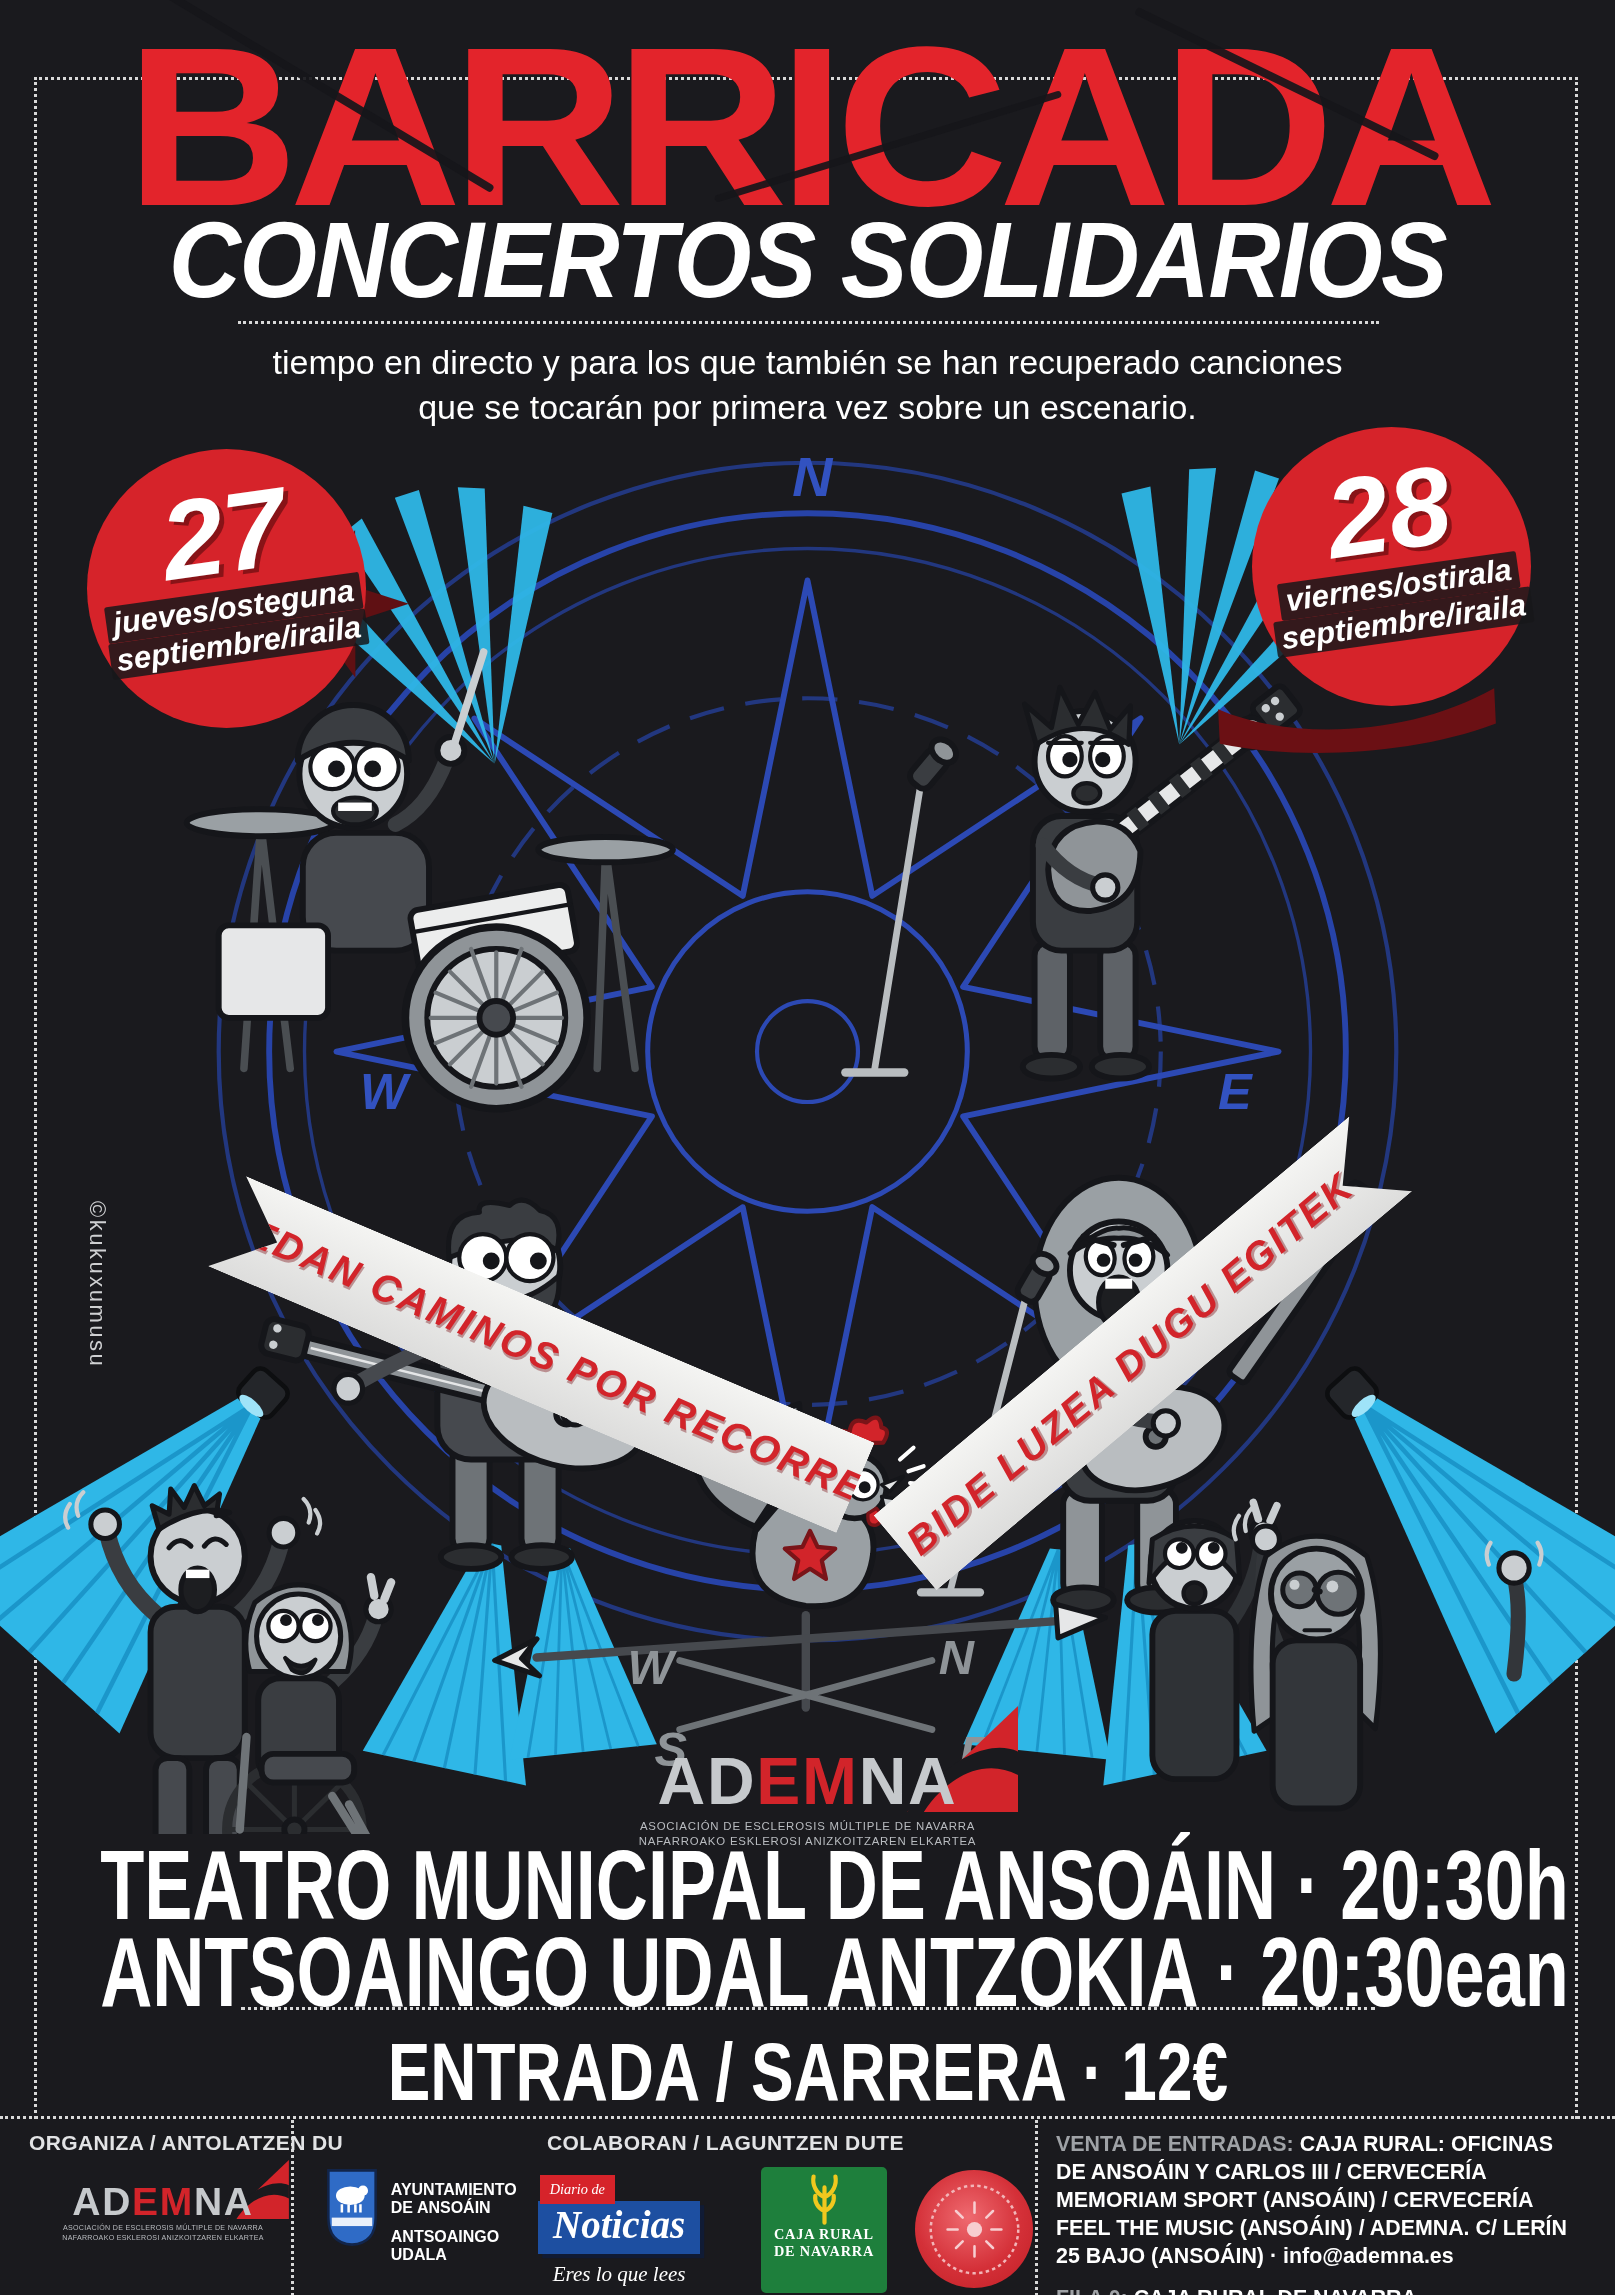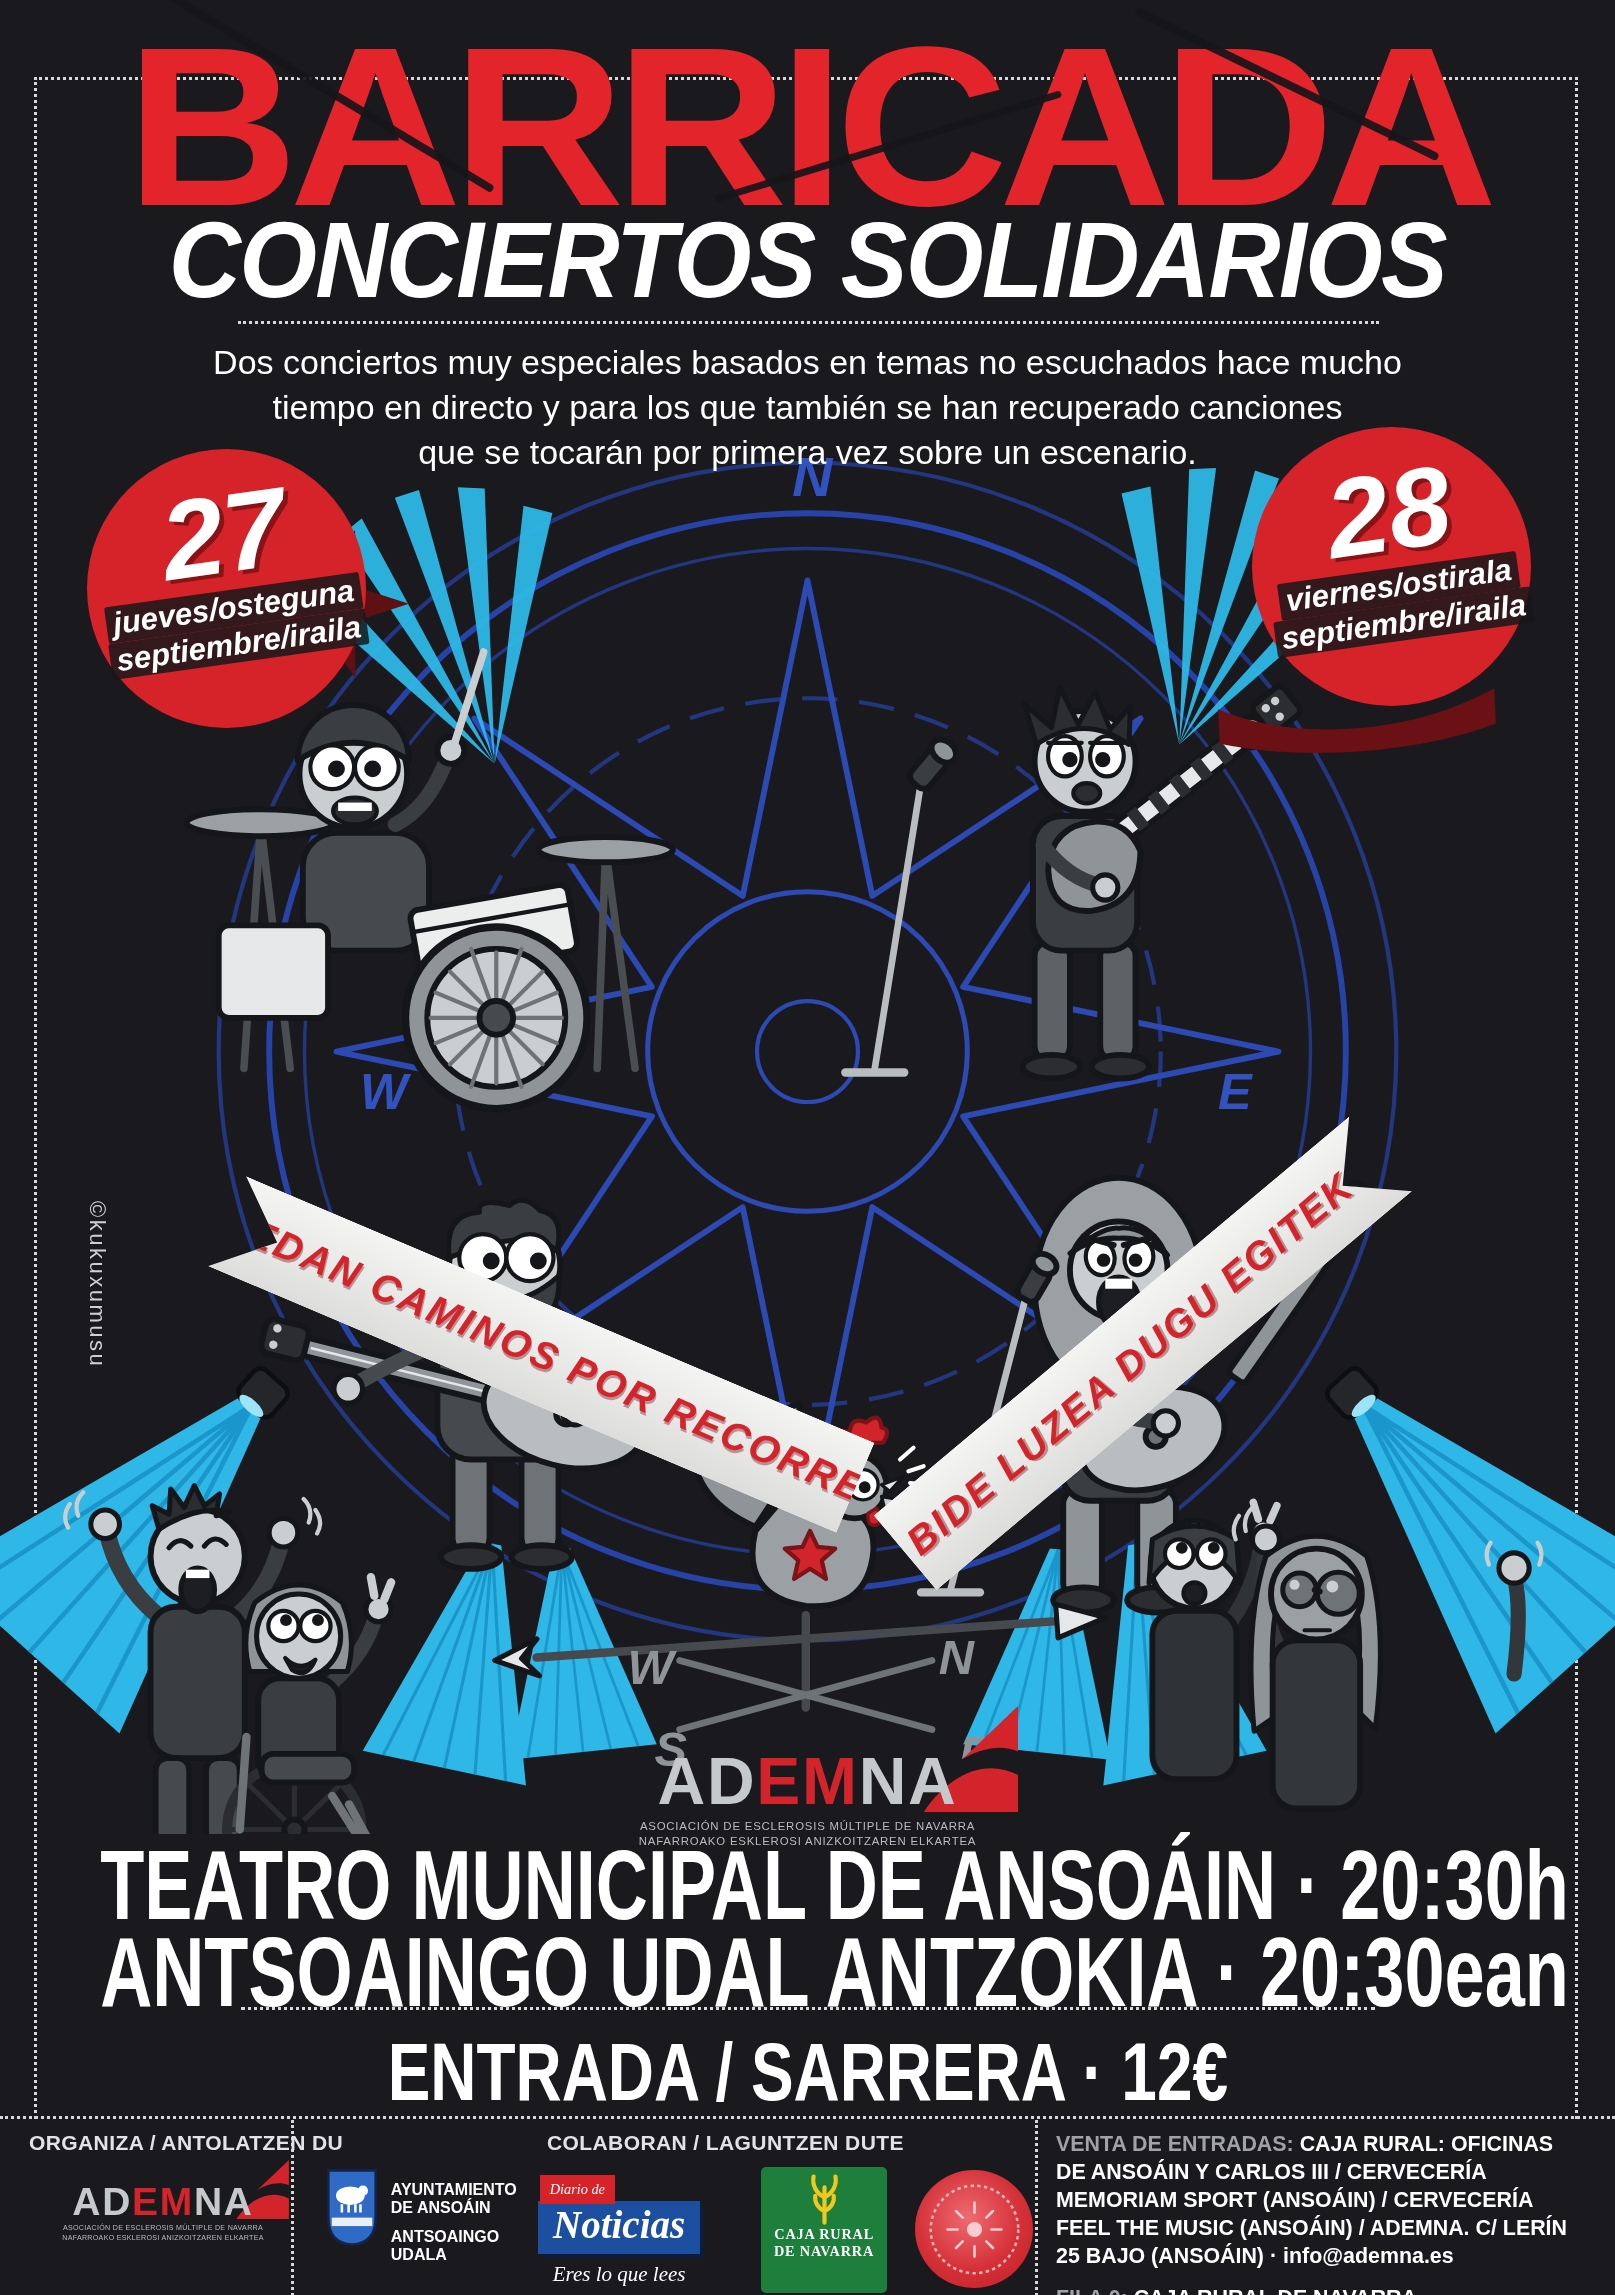--- a/index.html
+++ b/index.html
@@ -90,21 +90,21 @@
   .ayto-text .gap{height:10px;}
   .noticias{left:538px;top:2175px;z-index:6;font-family:"Liberation Serif",serif;}
   .noticias .tab{display:inline-block;background:#d6232a;color:#fff;font-style:italic;font-size:14.3px;
                  padding:6px 10px;margin-left:1.7px;}
   .noticias .box{background:#1d4fa1;color:#fff;font-weight:bold;font-style:italic;font-size:39px;
                  padding:1.7px 15px 6.7px;margin-top:-3.4px;box-shadow:4.2px 4.2px 0 rgba(10,28,66,.65);}
   .noticias .tag{font-style:italic;font-size:21px;color:#fff;text-align:center;margin-top:8.4px;}
   .cajarural{left:761px;top:2167px;width:126px;height:126px;background:#1e7f3c;border-radius:5px;z-index:6;
              display:flex;flex-direction:column;align-items:center;justify-content:flex-start;padding-top:6.7px;box-sizing:border-box;}
   .cajarural .crtext{font-family:"Liberation Serif",serif;font-weight:bold;font-size:14.3px;color:#fff;
-                     text-align:right;line-height:17px;letter-spacing:0.8px;}
+                     text-align:left;line-height:17px;letter-spacing:0.8px;}
   .seal{left:915px;top:2170px;width:118px;height:118px;border-radius:50%;z-index:6;
         background:radial-gradient(circle at 45% 40%,#ef6a70 0%,#d43038 55%,#c01d24 100%);
         display:flex;align-items:center;justify-content:center;}
   .venta{left:1056px;top:2130px;width:516px;z-index:6;font-weight:bold;font-size:21.4px;line-height:28px;}
   .venta .gl{color:#9fa2a6;}
   .venta p{margin:0;}
   .venta .fila{margin-top:13.5px;}
 </style>
 </head>
 <body>
@@ -118,21 +118,20 @@
   </div>
   <div class="abs scratch s1"></div>
   <div class="abs scratch s2"></div>
   <div class="abs scratch s3"></div>
   <div class="abs center-line subtitle">
     <span>CONCIERTOS SOLIDARIOS</span>
   </div>
   <div class="abs dots dots-subtitle"></div>
 
   <div class="abs center-line intro">
-    <div>Dos conciertos muy especiales basados en temas no escuchados hace mucho</div>
     <div>tiempo en directo y para los que también se han recuperado canciones</div>
     <div>que se tocarán por primera vez sobre un escenario.</div>
   </div>
 
   <div class="abs star-deco">★</div>
   <div class="abs date-circle dc-left">
     <div class="date-rot">
       <span class="day">27</span>
       <span class="dline">jueves/osteguna</span><br>
       <span class="dline">septiembre/iraila</span>

